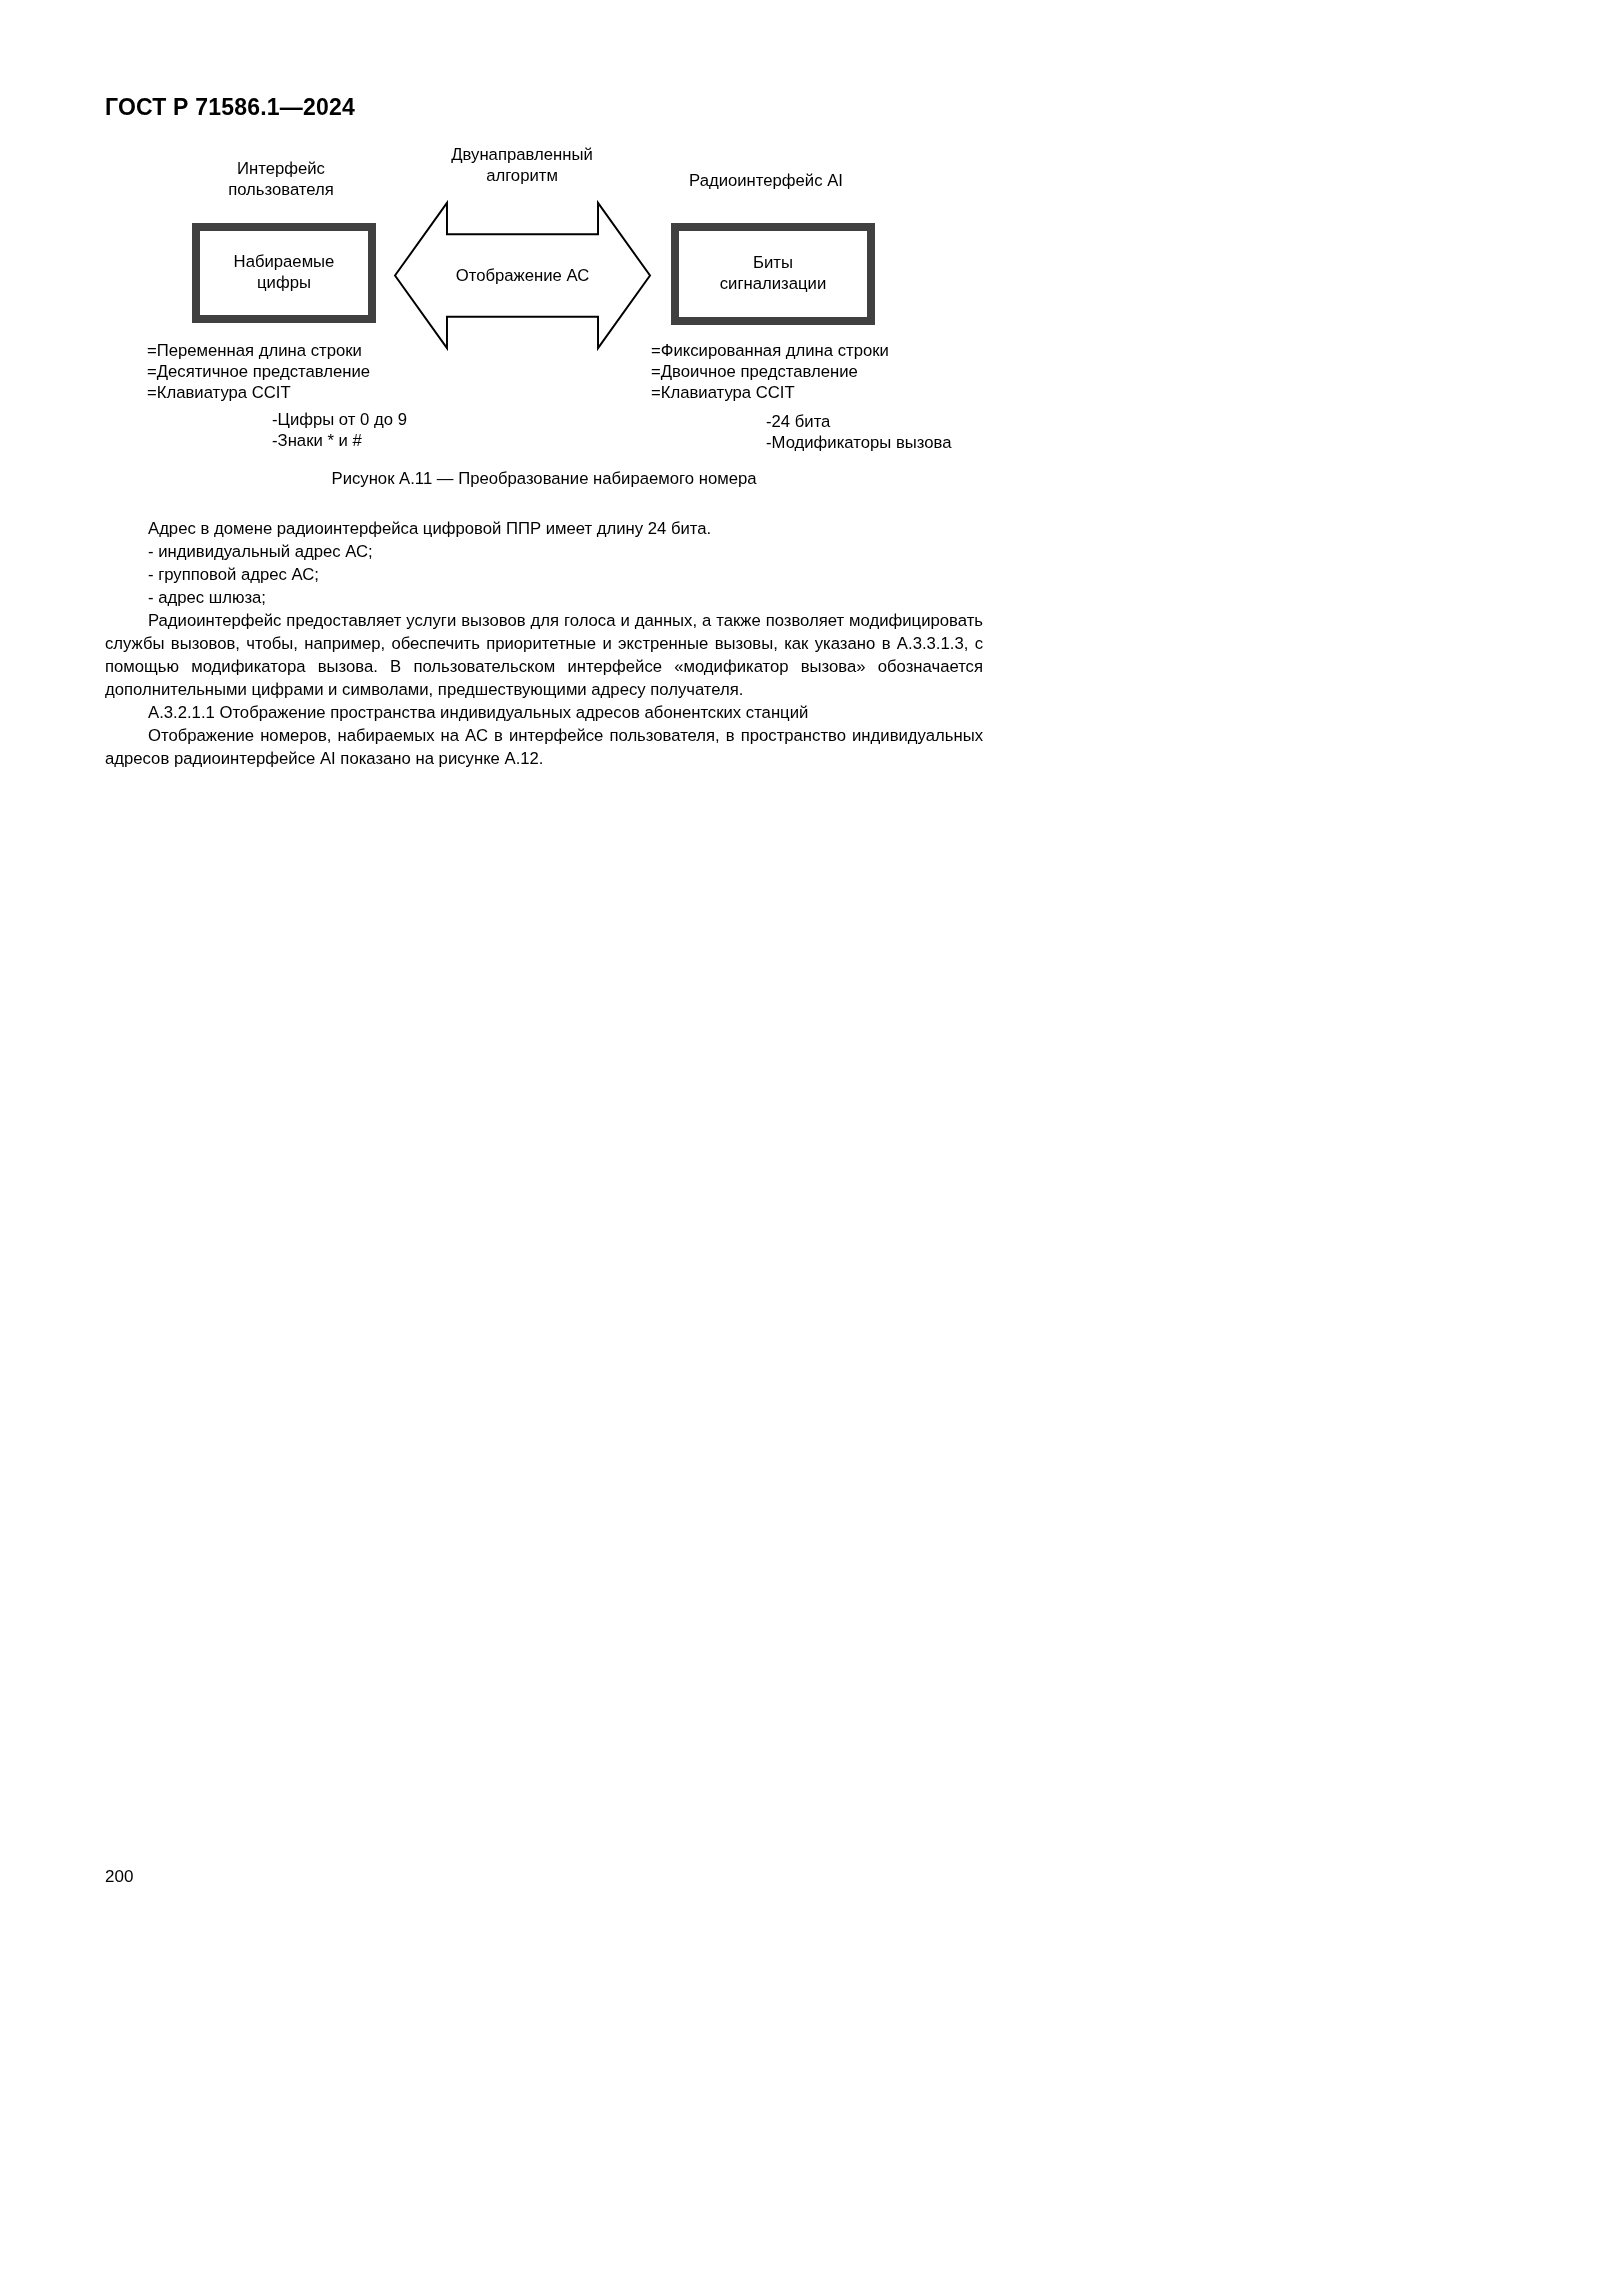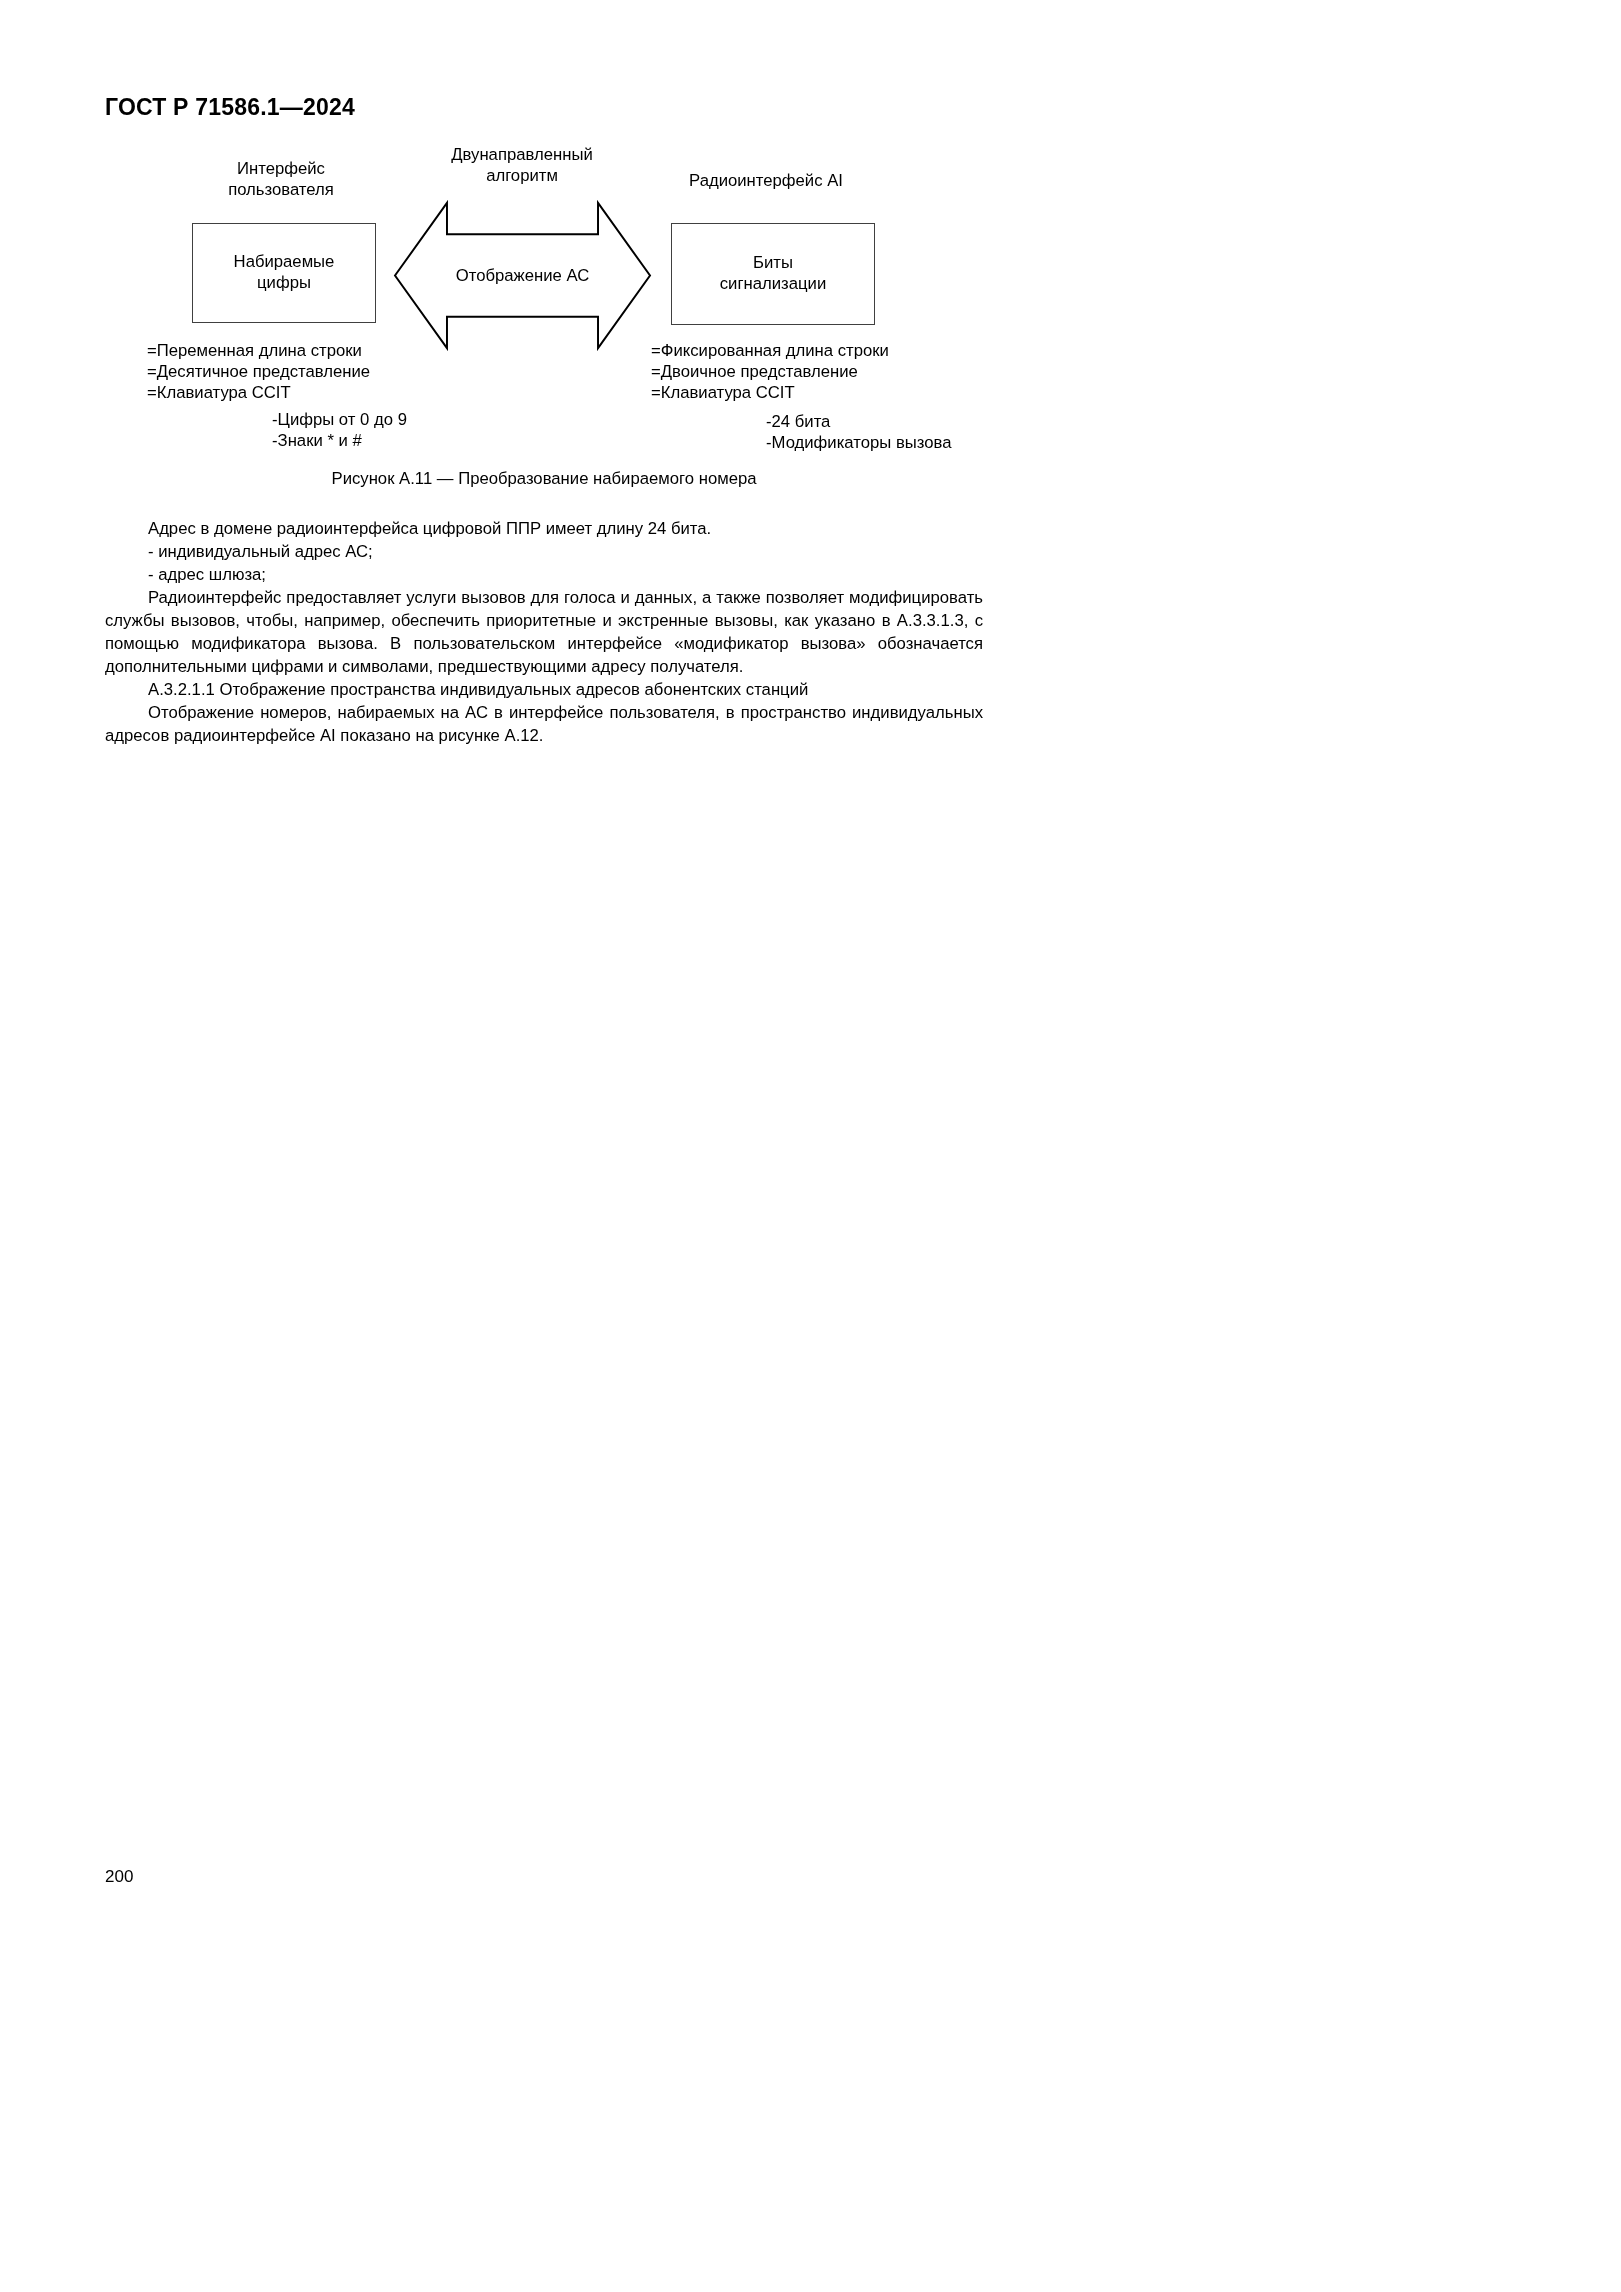--- a/index.html
+++ b/index.html
@@ -17,21 +17,21 @@
   .abs { position: absolute; }
   .pre { white-space: pre-line; }
   .center { text-align: center; }
   .header-text {
     font-weight: bold;
     font-size: 23px;
     letter-spacing: 0.2px;
   }
   .fig-label { line-height: 20.6px; }
   .box {
-    border: 1px solid #404040;
+    border: 8px solid #404040;
     background: #ffffff;
     display: flex;
     align-items: center;
     justify-content: center;
     text-align: center;
     line-height: 20.6px;
   }
   .notes { line-height: 21px; }
   .caption {
     width: 878px;
@@ -88,20 +88,21 @@
 
     <div class="abs notes pre" style="left:766px; top:411px;">-24 бита
 -Модификаторы вызова</div>
 
     <div class="abs caption" style="left:105px; top:469px;">Рисунок А.11 — Преобразование набираемого номера</div>
   </div>
 
   <div class="abs body-text" style="left:105px; top:517px;">
     <p class="indent">Адрес в домене радиоинтерфейса цифровой ППР имеет длину 24 бита.</p>
     <p class="indent">- индивидуальный адрес АС;</p>
+    <p class="indent">- групповой адрес АС;</p>
     <p class="indent">- адрес шлюза;</p>
     <p class="indent">Радиоинтерфейс предоставляет услуги вызовов для голоса и данных, а также позволяет модифицировать службы вызовов, чтобы, например, обеспечить приоритетные и экстренные вызовы, как указано в А.3.3.1.3, с помощью модификатора вызова. В пользовательском интерфейсе «модификатор вызова» обозначается дополнительными цифрами и символами, предшествующими адресу получателя.</p>
     <p class="indent">А.3.2.1.1 Отображение пространства индивидуальных адресов абонентских станций</p>
     <p class="indent">Отображение номеров, набираемых на АС в интерфейсе пользователя, в пространство индивидуальных адресов радиоинтерфейсе AI показано на рисунке А.12.</p>
   </div>
 
   <div class="abs page-number" style="left:105px; top:1867px;">200</div>
 
 </div>
 

